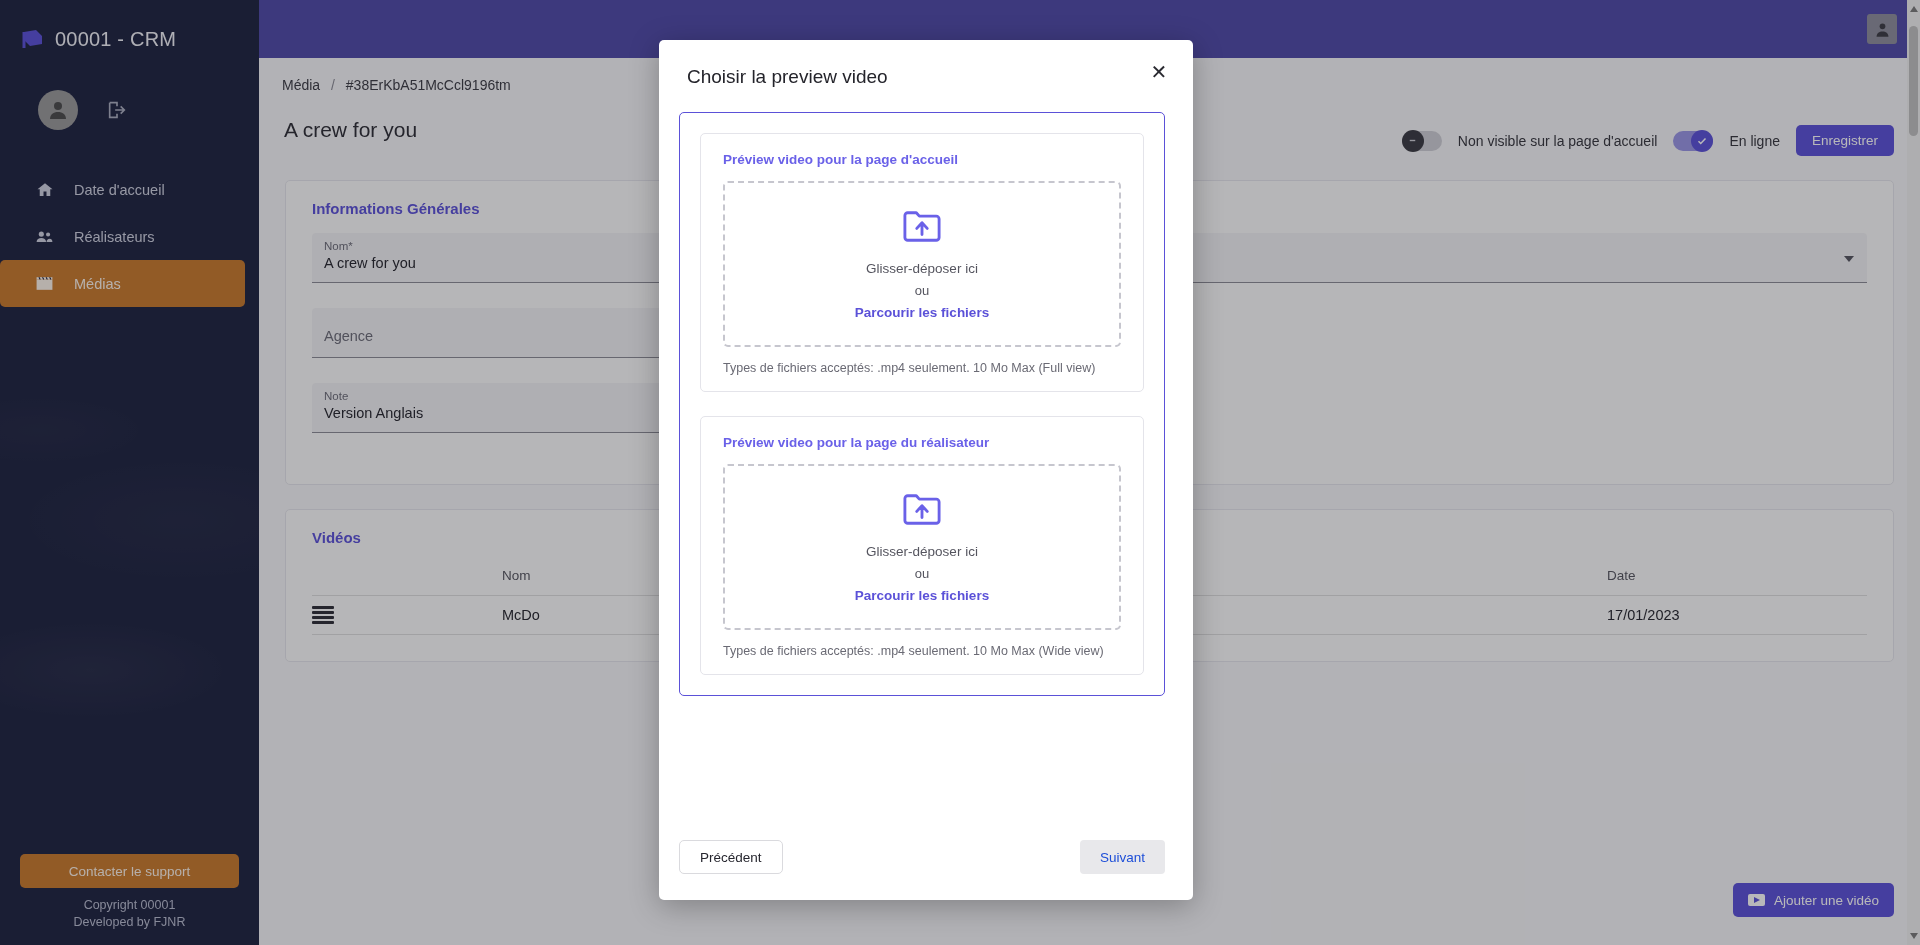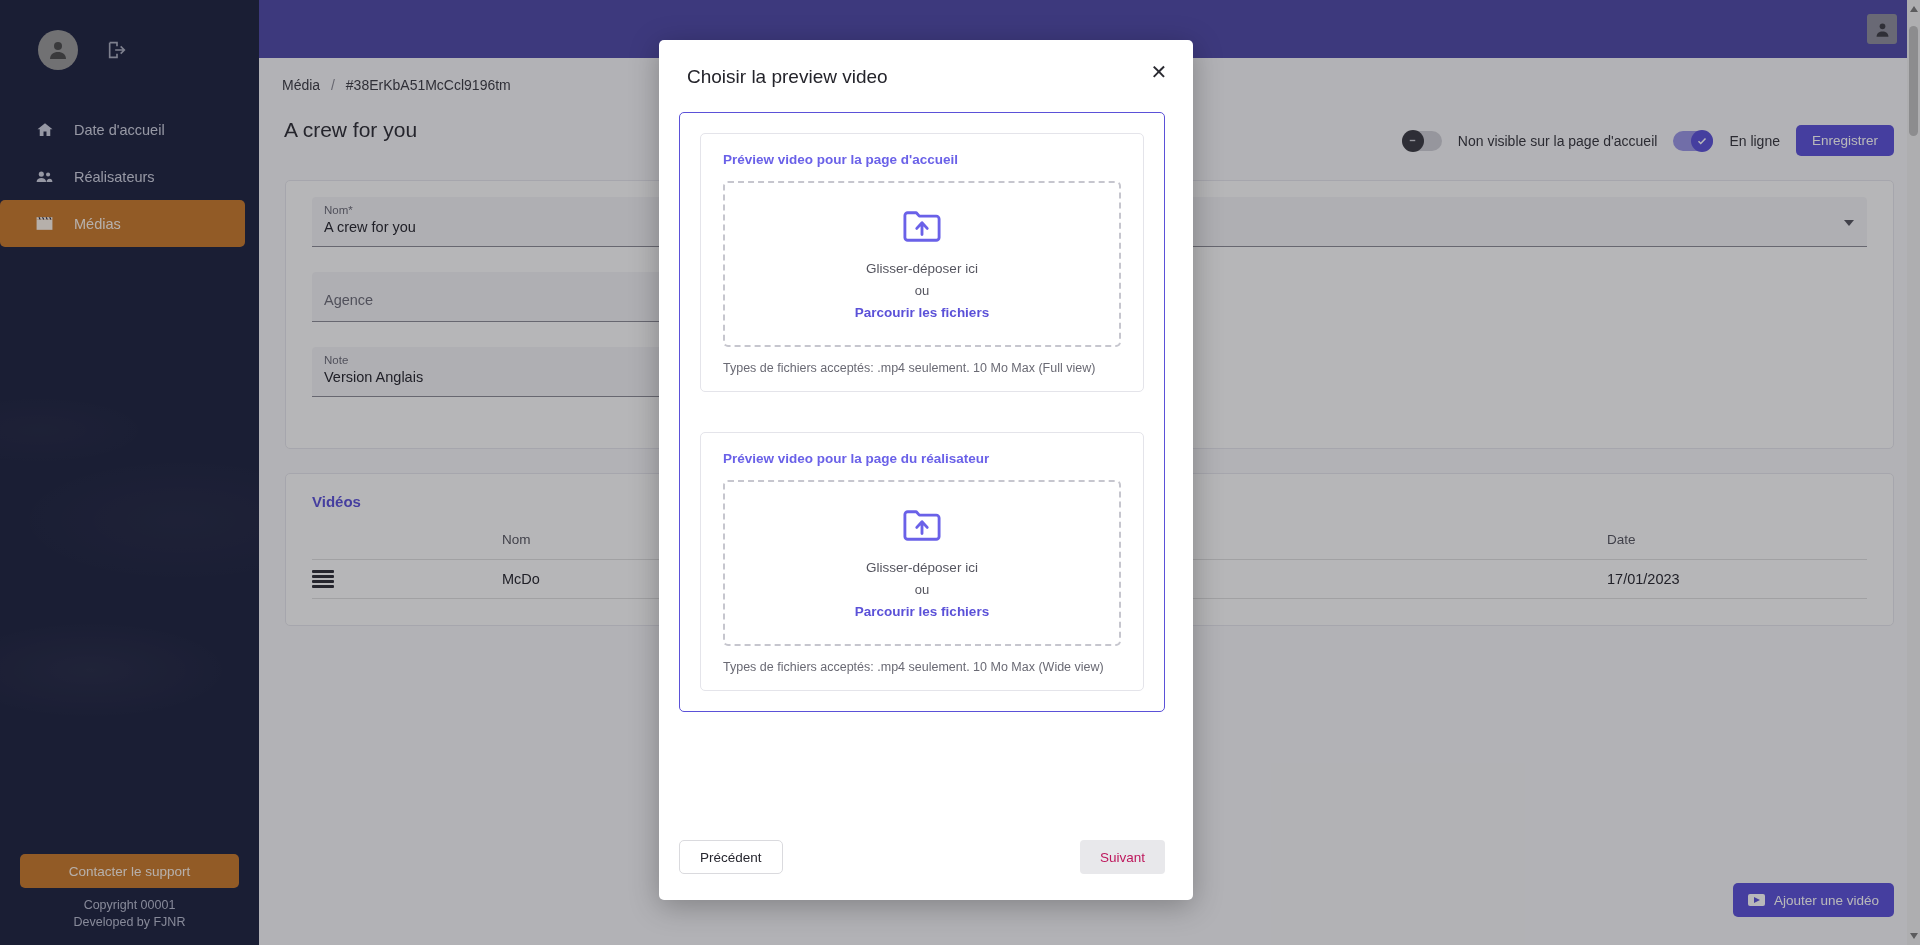--- a/index.html
+++ b/index.html
@@ -156,50 +156,59 @@
   .modal-head { position:relative; padding: 26px 28px 0 28px; }
   .modal-title { font-size: 19px; color:#24242b; }
   .modal-close {
     position:absolute; right:20px; top:18px; width:28px;height:28px;
     background:none;border:none;cursor:pointer; color:#2a2a31; font-size:20px; line-height:1;
     font-family: inherit;
   }
   .modal-body { padding: 24px 28px 0 20px; flex:1; }
   .select-frame { border:1.5px solid #5b51d8; border-radius:5px; padding: 20px; }
   .upload-card { border:1px solid #e4e4ea; border-radius:5px; padding: 18px 22px 16px 22px; }
-  .upload-card + .upload-card { margin-top: 40px; }
+  .upload-card + .upload-card { margin-top: 24px; }
   .upload-card-title { color:#6a61e8; font-size:13.5px; font-weight:bold; margin-bottom: 14px; }
   .dropzone {
     border: 2px dashed #c6c6ce; border-radius:5px;
     display:flex; flex-direction:column; align-items:center; justify-content:center;
     text-align:center; cursor:pointer;
   }
   .dz-full { height: 166px; }
   .dz-wide { height: 166px; }
   .dz-text { font-size:13.5px; color:#55555f; margin-top: 14px; }
   .dz-or { font-size:13px; color:#55555f; margin-top: 7px; }
   .dz-browse { font-size:13.5px; color:#5b51d8; font-weight:bold; margin-top: 7px; }
   .filetypes { font-size:12.5px; color:#6a6a74; margin-top: 14px; }
 
   .modal-foot { padding: 20px 28px 26px 20px; display:flex; justify-content:space-between; align-items:center; }
   .btn-prev {
     background:#fff; border:1px solid #dadade; border-radius:5px;
     height:34px; padding: 0 20px; font-size:13.5px; color:#26262e; font-family:inherit; cursor:pointer;
   }
   .btn-next {
-    background:#e8e8eb; border:none; border-radius:4px; color:#be185d;
+    background:#e8e8eb; border:none; border-radius:4px; color:#1d4ed8;
     height:34px; padding: 0 20px; font-size:13.5px; font-family:inherit; cursor:not-allowed;
   }
 </style>
 </head>
 <body>
 
 <div id="root">
 
   <div class="sidebar">
+    <div class="brand">
+      <span class="logo">
+        <svg width="22" height="22" viewBox="0 0 22 22">
+            <path d="M2 4 L14 2 L20 8 L20 16 L8 18 L2 12 Z" fill="#5b51d8"></path>
+            <path d="M2 4 L2 20" stroke="#5b51d8" stroke-width="3"></path>
+          </svg>
+      </span>
+      <span class="title">00001 - CRM</span>
+    </div>
 
     <div class="user-row">
       <span class="avatar-circle">
         <svg width="24" height="24" viewBox="0 0 24 24" fill="#4b4b4b">
             <circle cx="12" cy="8" r="4"></circle>
             <path d="M4 21c0-4.4 3.6-7 8-7s8 2.6 8 7z"></path>
           </svg>
       </span>
       <span class="logout-icon">
         <svg width="22" height="22" viewBox="0 0 24 24" fill="none" stroke="#cfd2e0" stroke-width="1.8">
@@ -282,20 +291,21 @@
           <svg width="12" height="12" viewBox="0 0 24 24" fill="none" stroke="#fff" stroke-width="3">
               <path d="M5 12.5l4.5 4.5L19 7"></path>
             </svg>
         </span>
       </span>
       <span class="switch-label">En ligne</span>
       <button class="btn-save">Enregistrer</button>
     </div>
 
     <div class="card" style="margin-top:38px;">
+      <div class="card-title">Informations Générales</div>
       <div class="fields">
         <div class="fields-col">
           <div class="field">
             <div class="field-box">
               <div class="field-label">Nom*</div>
               <div class="field-value">A crew for you</div>
             </div>
           </div>
           <div class="field">
             <div class="field-box">

